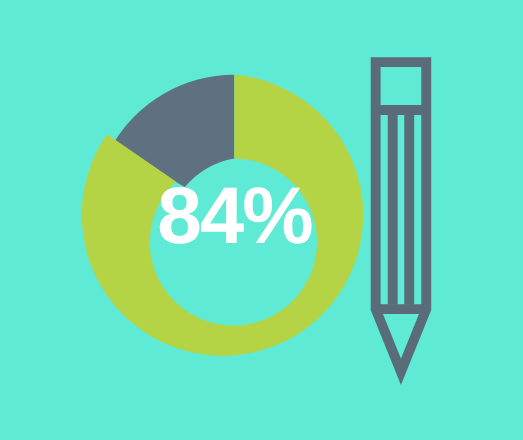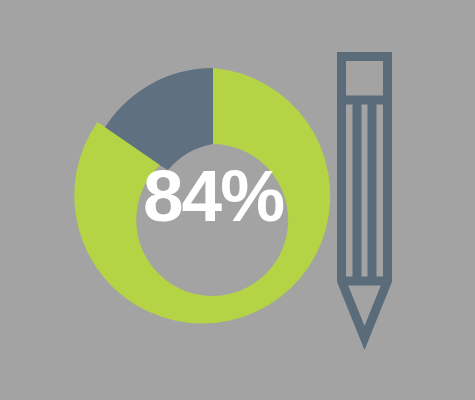--- a/index.html
+++ b/index.html
@@ -9,21 +9,21 @@
   body {
     width: 475px;
     height: 400px;
     overflow: hidden;
     font-family: "Liberation Sans", sans-serif;
   }
   #infographic {
     position: relative;
     width: 475px;
     height: 400px;
-    background: #a3a3a3;
+    background: #5eead4;
   }
   #infographic svg {
     position: absolute;
     top: 0;
     left: 0;
     display: block;
   }
   .pct-text {
     font-family: "Liberation Sans", sans-serif;
     font-weight: bold;

